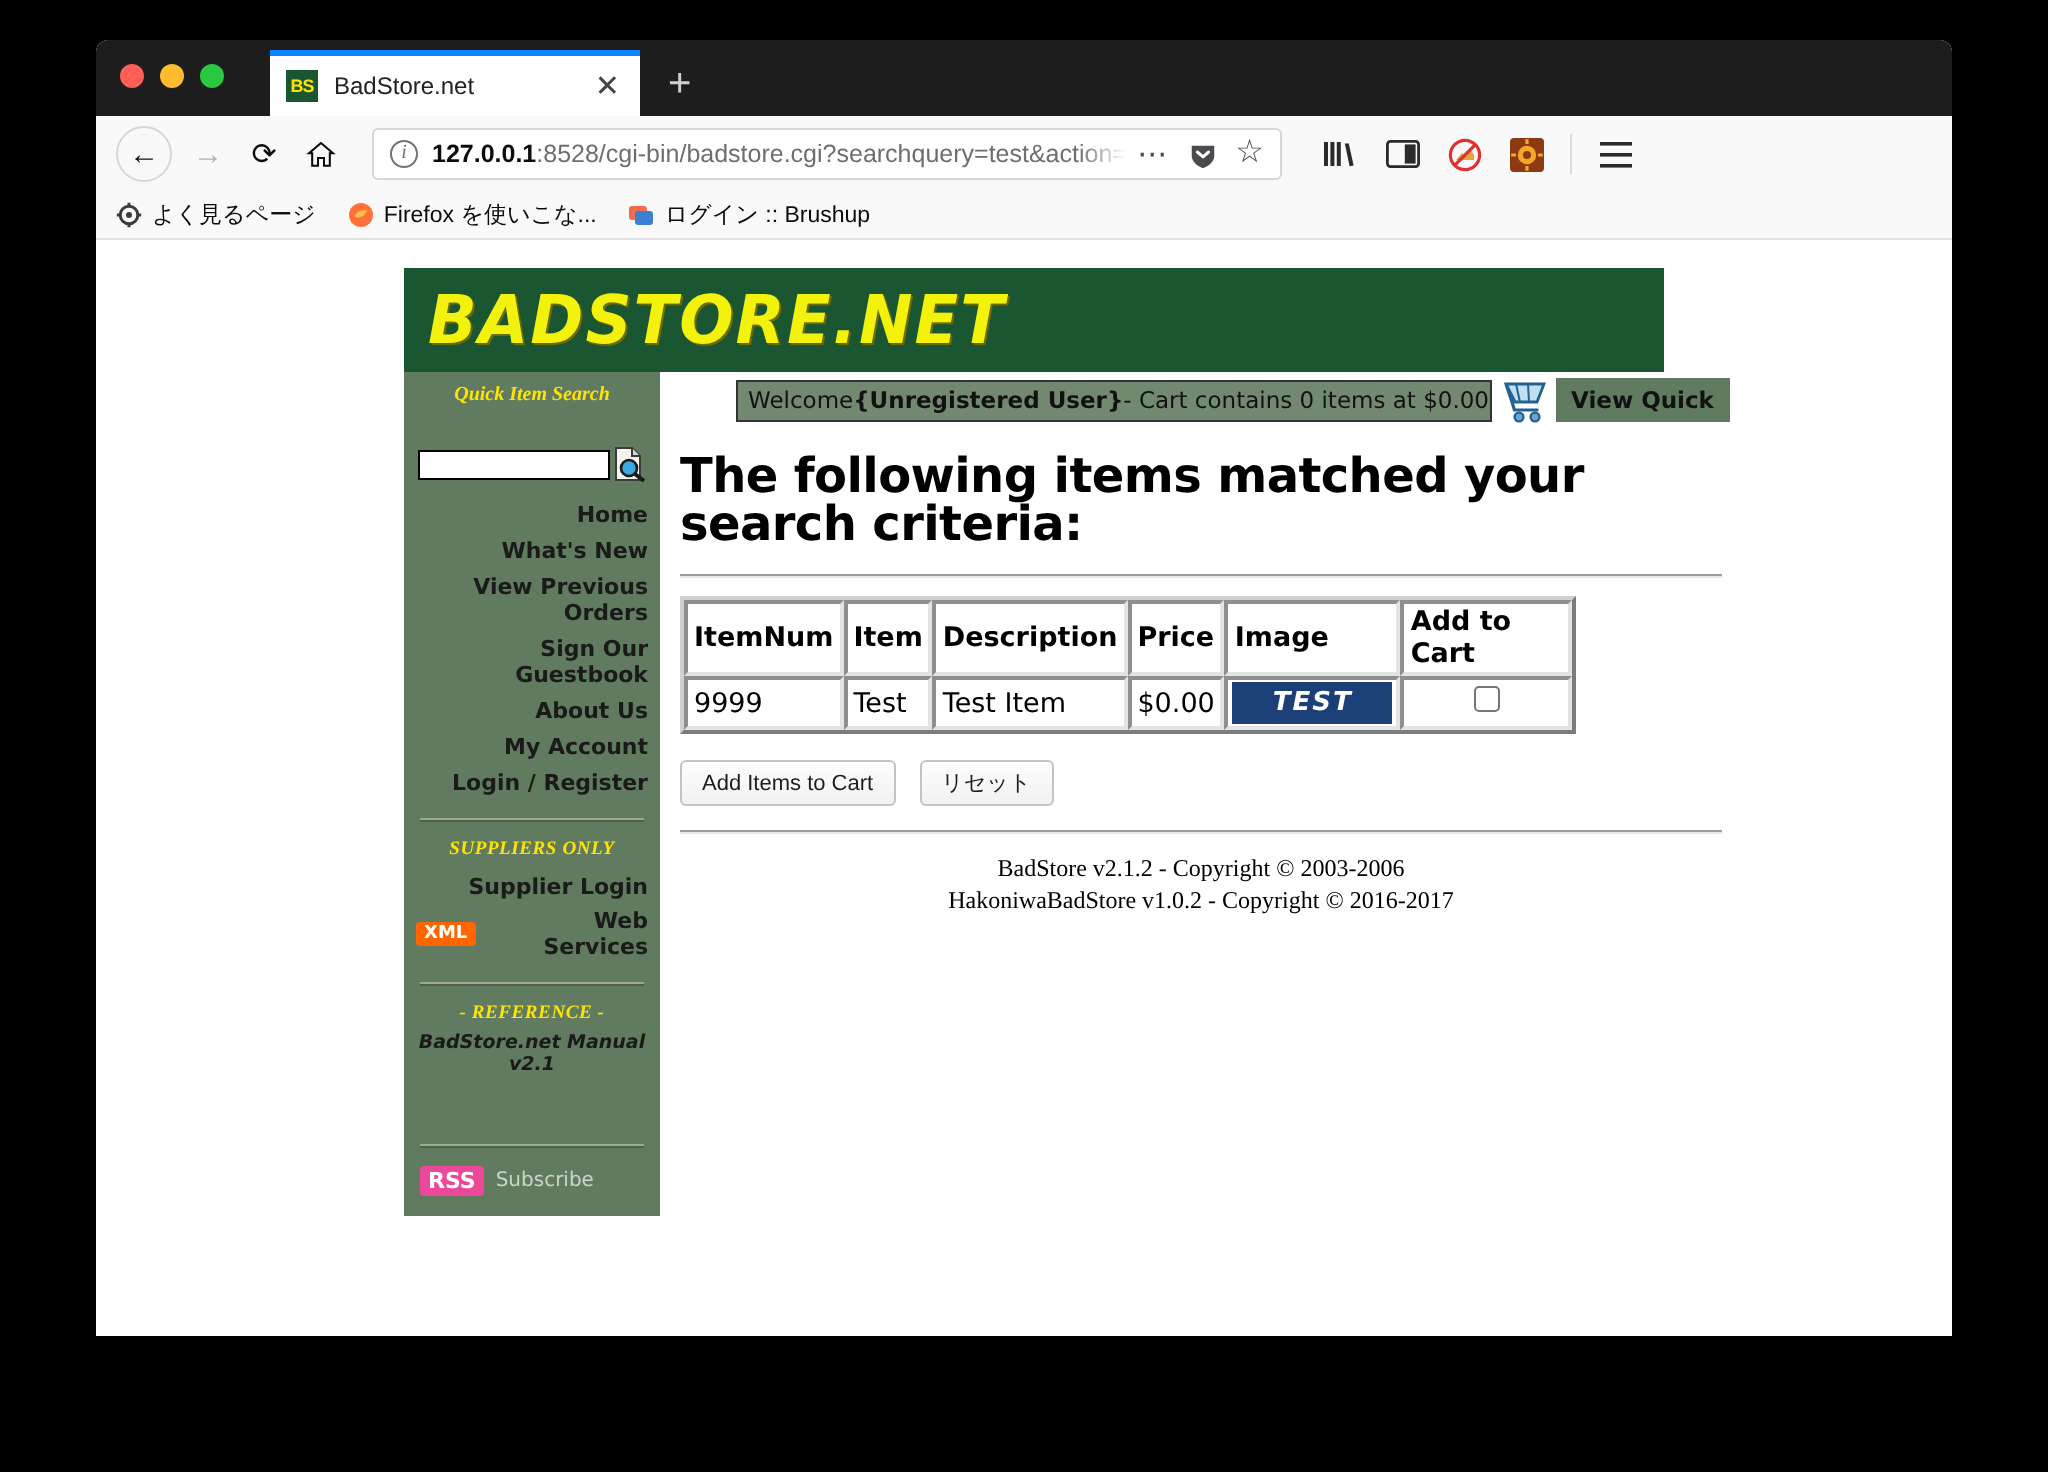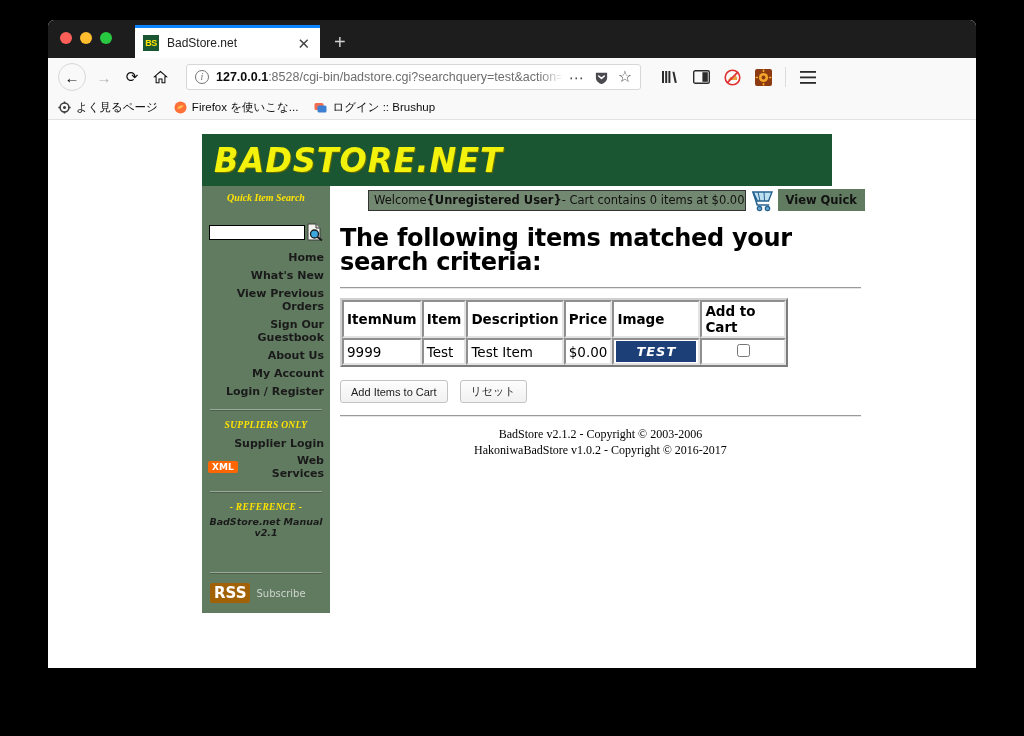--- a/index.html
+++ b/index.html
@@ -261,22 +261,22 @@
   }
   .xml-badge {
     background: #f60; color: #fff;
     font-size: 9px; font-weight: bold;
     padding: 1px 4px;
     border-radius: 2px;
     font-family: "DejaVu Sans", sans-serif;
     cursor: pointer;
   }
   .rss-badge {
-    background: #a16207; color: #fff;
-    font-size: 15px; font-weight: bold;
+    background: #ec4899; color: #fff;
+    font-size: 11px; font-weight: bold;
     padding: 1px 4px;
     border-radius: 2px;
     font-family: "DejaVu Sans", sans-serif;
     cursor: pointer;
   }
   .manual-link {
     display: block;
     text-align: center;
     color: #1a1a1a;
     font-size: 9.5px;

